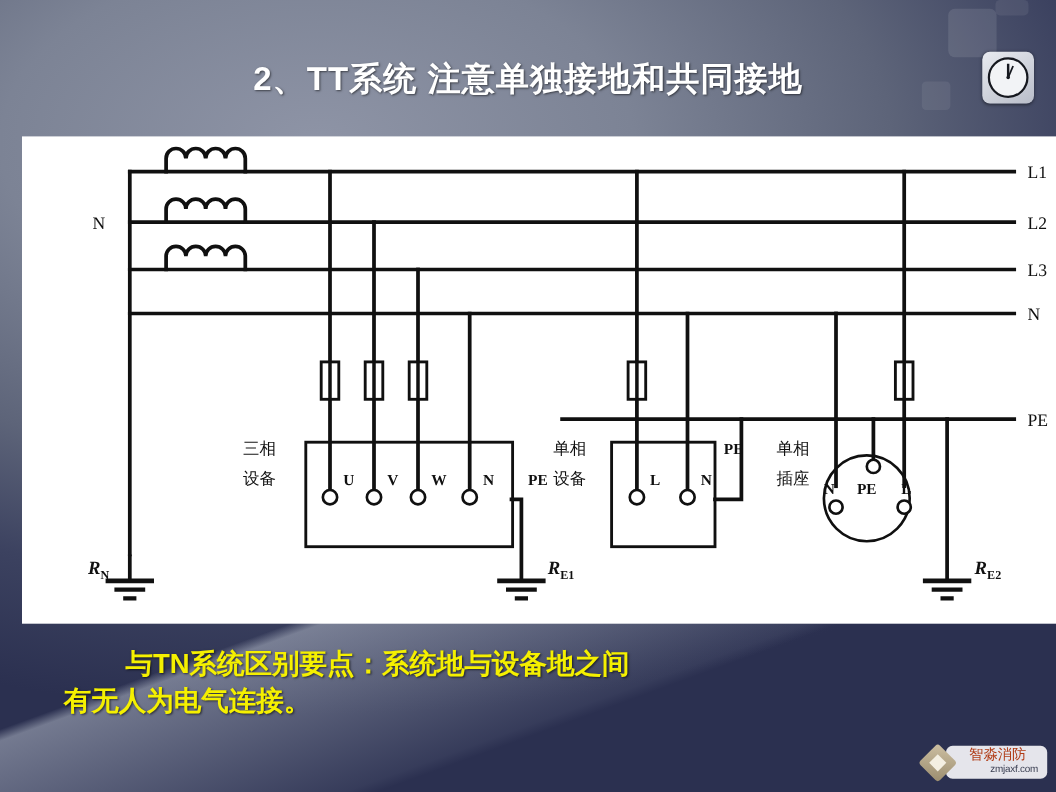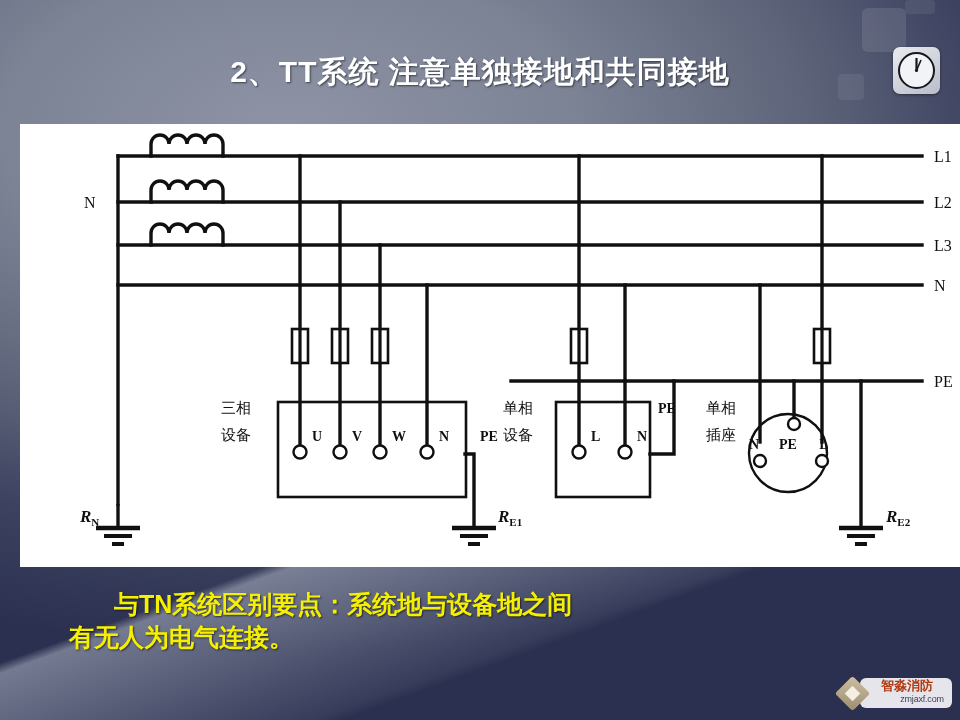--- a/index.html
+++ b/index.html
@@ -45,31 +45,31 @@
     padding-left:46px;
   }
 
   
   #caption{
     position:absolute;left:58px;top:588px;width:850px;
     font-size:25px;font-weight:bold;color:#f5f000;line-height:1.33;
     text-shadow:1px 1px 2px rgba(0,0,0,.6);
   }
   #caption .ln1{display:block;text-indent:56px;}
-  #caption .ln2{display:block;margin-left:11px;}
+  #caption .ln2{display:block;}
 
   
   #watermark{position:absolute;left:838px;top:678px;width:114px;height:34px;}
   #wm-badge{
     position:absolute;left:22px;top:0;width:92px;height:30px;border-radius:6px;
     background:rgba(250,250,252,.90);
   }
   #wm-text{
     position:absolute;left:27px;top:1px;width:84px;text-align:center;
-    font-size:13px;font-weight:bold;color:#b03a14;line-height:14px;
+    font-size:13px;font-weight:normal;color:#b03a14;line-height:14px;
   }
   #wm-url{
     position:absolute;left:40px;top:16px;width:88px;text-align:center;
     font-size:9px;color:#3a3f52;line-height:11px;letter-spacing:-.2px;
   }
   #wm-logo{
     position:absolute;left:2px;top:3px;width:25px;height:25px;
     background:linear-gradient(140deg,#cdbfa2,#9b8d6f);
     transform:rotate(45deg);border-radius:3px;
   }

